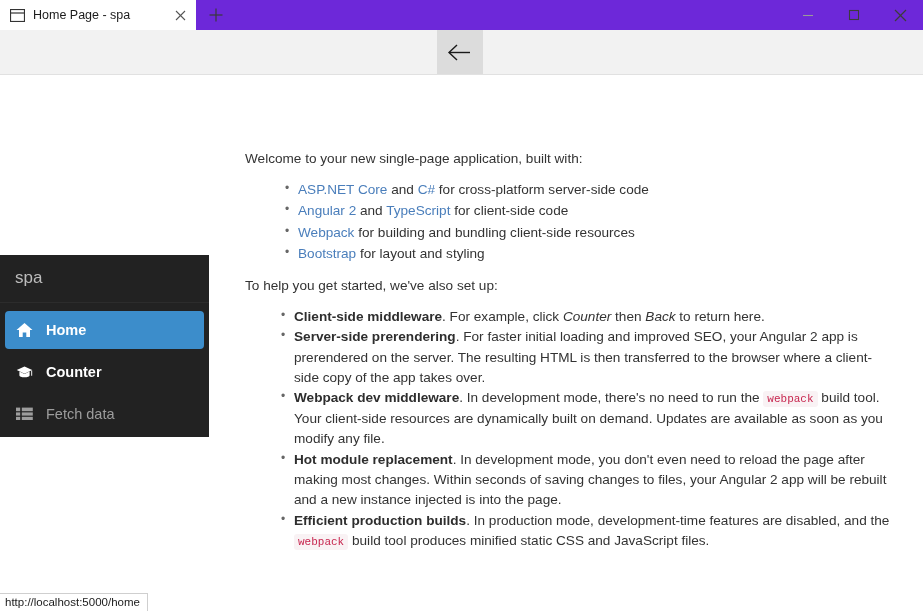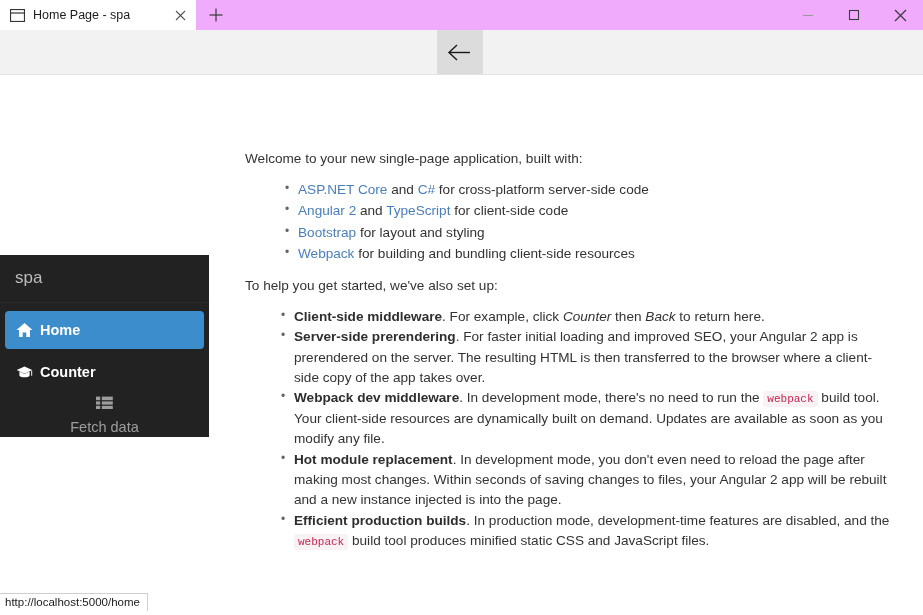--- a/index.html
+++ b/index.html
@@ -9,21 +9,21 @@
     overflow: hidden;
     background: #ffffff;
     font-family: "Liberation Sans", sans-serif;
   }
 
   
   #browser { width: 923px; height: 615px; position: relative; background: #ffffff; }
 
   .tabstrip {
     height: 30px;
-    background: #f0abfc;
+    background: #6d28d9;
     display: flex;
     align-items: stretch;
     position: relative;
   }
   .tab {
     width: 196px;
     background: #ffffff;
     display: flex;
     align-items: center;
     padding: 0 6px 0 10px;
@@ -121,40 +121,40 @@
     display: flex; align-items: center;
     padding: 0 15px;
     font-size: 17px;
     color: #bcbcbc;
     border-bottom: 1px solid #2c2c2c;
   }
   .navlist { list-style: none; margin: 0; padding: 4px 0 0 0; }
   .navitem {
     display: flex;
     align-items: center;
-    gap: 7px;
+    gap: 13px;
     height: 38px;
     margin: 4px 5px;
     padding: 0 11px;
     border-radius: 4px;
     font-size: 14.5px;
     color: #9d9d9d;
   }
   .navitem.active {
     background: #3c8dcb;
     color: #ffffff;
     font-weight: bold;
   }
   .navitem .ico {
     width: 17px; height: 17px;
     display: flex; align-items: center; justify-content: center;
     flex: 0 0 17px;
   }
   .navitem.counter, .navitem.fetch { font-weight: bold; }
-  .navitem.fetch { color: #9d9d9d; font-weight: normal; flex-direction: column; }
+  .navitem.fetch { color: #9d9d9d; font-weight: normal; }
   .navitem.counter { color: #ffffff; }
 
   .content {
     flex: 1 1 auto;
     padding: 22px 30px 0 36px;
     overflow: hidden;
     color: #333333;
     font-size: 13.6px;
     line-height: 1.5;
   }
@@ -388,25 +388,25 @@
       <p class="lead-text">Welcome to your new single-page application, built with:</p>
 
       <ul class="bullets">
         <li>
           <a class="link" href="#">ASP.NET Core</a><span> and </span><a class="link" href="#">C#</a><span> for cross-platform server-side code</span>
         </li>
         <li>
           <a class="link" href="#">Angular 2</a><span> and </span><a class="link" href="#">TypeScript</a><span> for client-side code</span>
         </li>
         <li>
+          <a class="link" href="#">Webpack</a><span> for building and bundling client-side resources</span>
+        </li>
+        <li>
           <a class="link" href="#">Bootstrap</a><span> for layout and styling</span>
         </li>
-        <li>
-          <a class="link" href="#">Webpack</a><span> for building and bundling client-side resources</span>
-        </li>
       </ul>
 
       <p class="lead-text">To help you get started, we've also set up:</p>
 
       <ul class="bullets second">
         <li>
           <strong class="b">Client-side middleware</strong><span>. For example, click </span><em class="it">Counter</em><span> then </span><em class="it">Back</em><span> to return here.</span>
         </li>
         <li>
           <strong class="b">Server-side prerendering</strong><span>. For faster initial loading and improved SEO, your Angular 2 app is prerendered on the server. The resulting HTML is then transferred to the browser where a client-side copy of the app takes over.</span>

